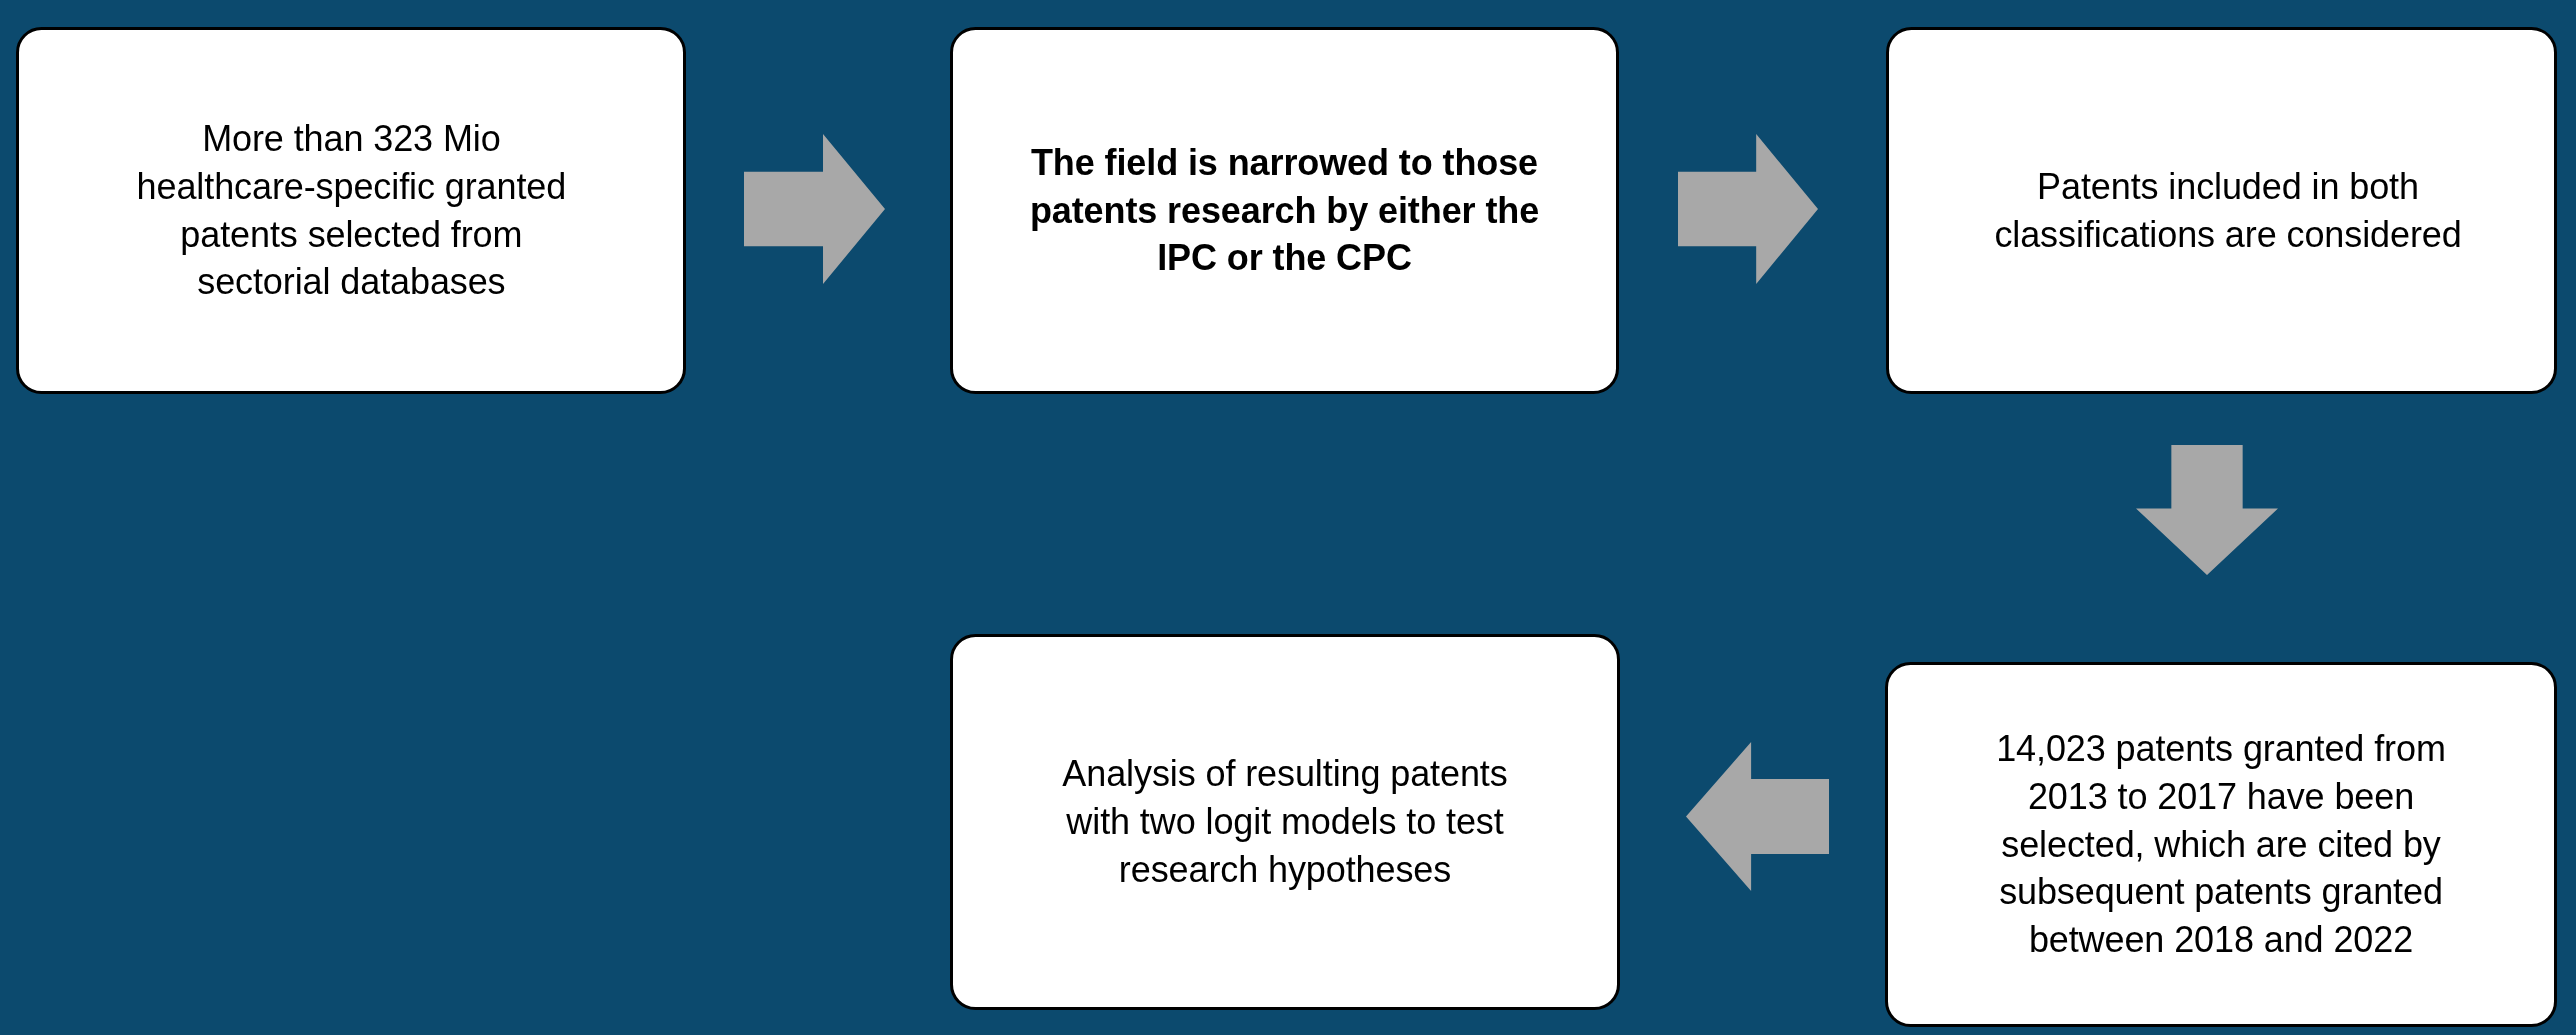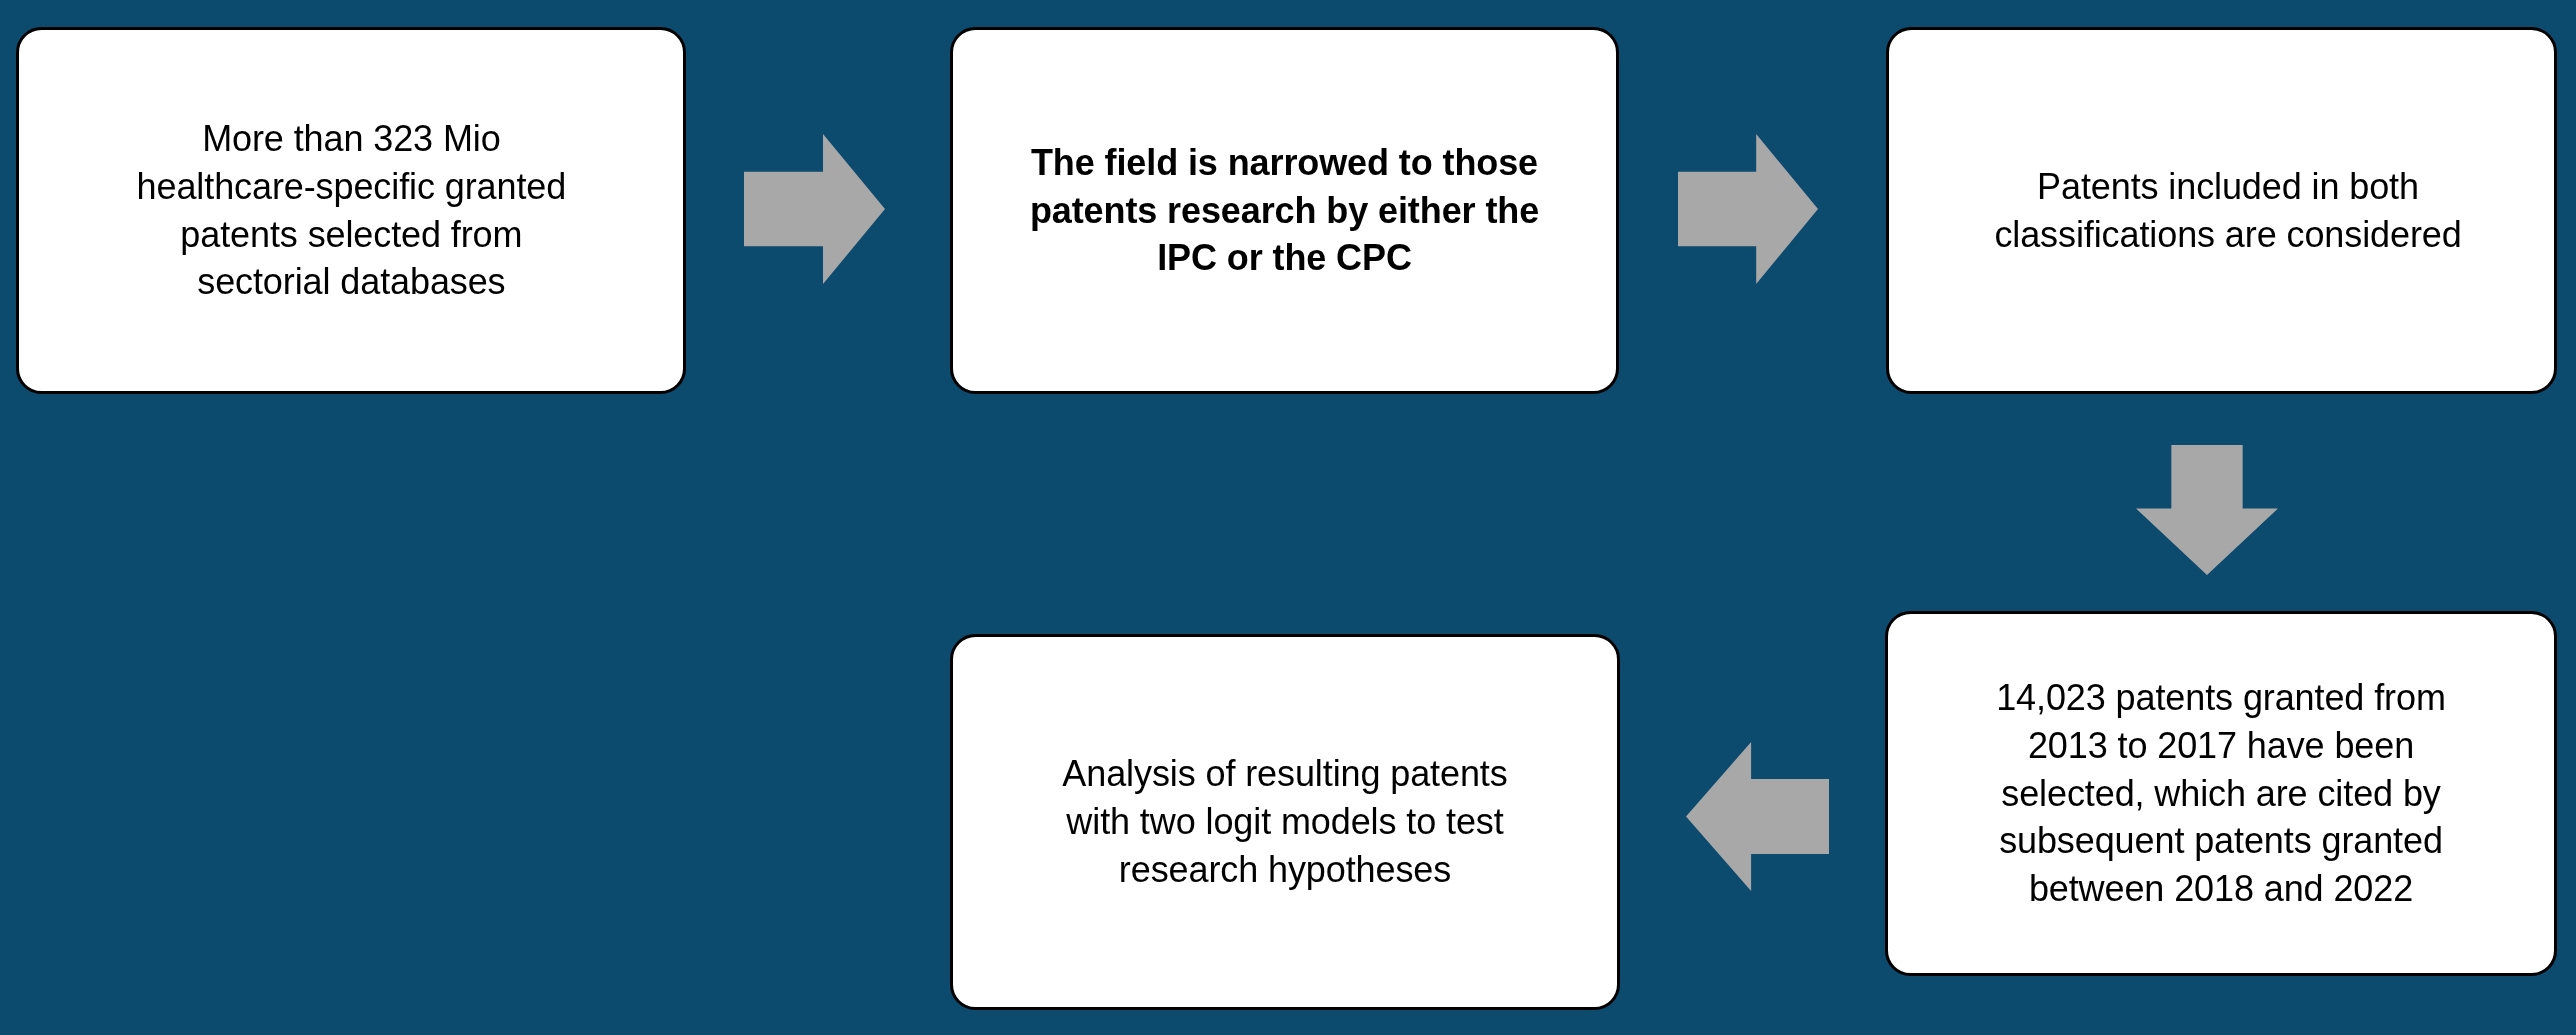--- a/index.html
+++ b/index.html
@@ -85,21 +85,21 @@
     <span class="node-text">Patents included in both
 classifications are considered</span>
   </div>
 
   <div class="arrow" style="left:2136px; top:445px; width:142px; height:130px;">
     <svg viewBox="0 0 233 213" preserveAspectRatio="none">
       <polygon points="58,0 175,0 175,104 233,104 116.5,213 0,104 58,104" fill="#a8a8a8"></polygon>
     </svg>
   </div>
 
-  <div class="node" style="left:1885px; top:611px; width:672px; height:365px;">
+  <div class="node" style="left:1885px; top:662px; width:672px; height:365px;">
     <span class="node-text">14,023 patents granted from
 2013 to 2017 have been
 selected, which are cited  by
 subsequent patents granted
 between 2018 and 2022</span>
   </div>
 
   <div class="arrow" style="left:1686px; top:742px; width:143px; height:149px;">
     <svg viewBox="0 0 235 245" preserveAspectRatio="none">
       <polygon points="235,61 107,61 107,0 0,122.5 107,245 107,184 235,184" fill="#a8a8a8"></polygon>

